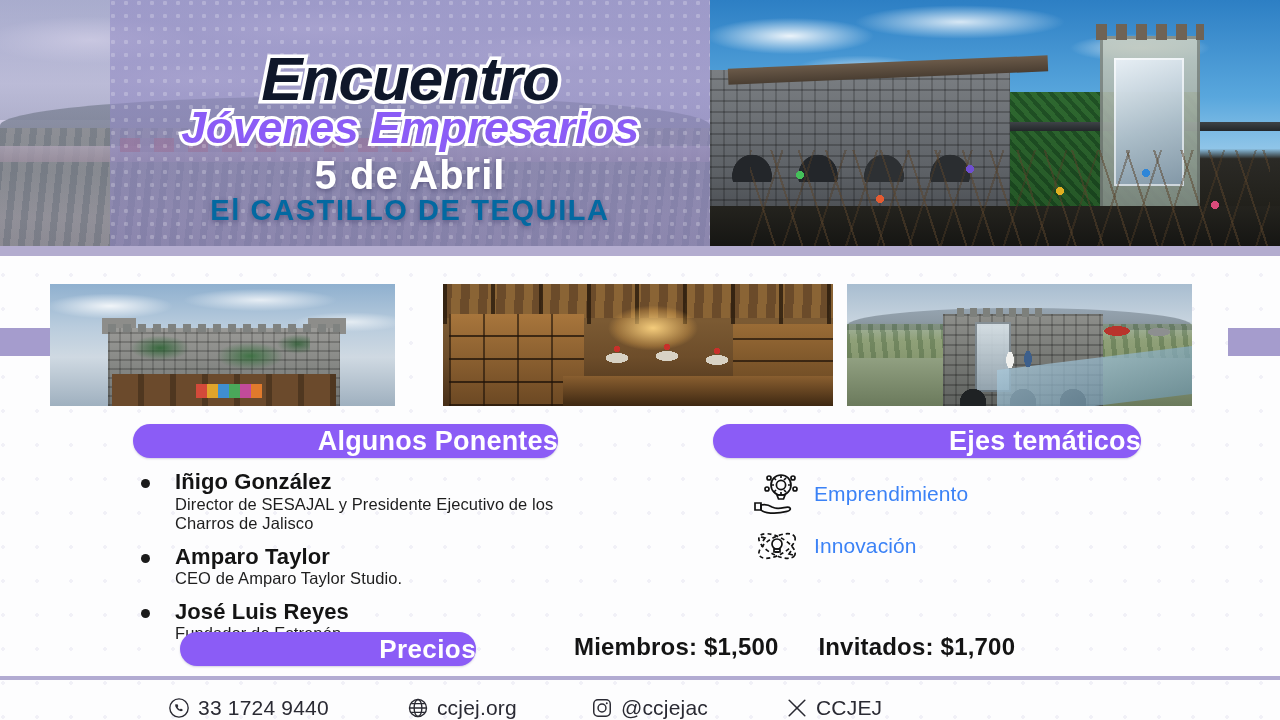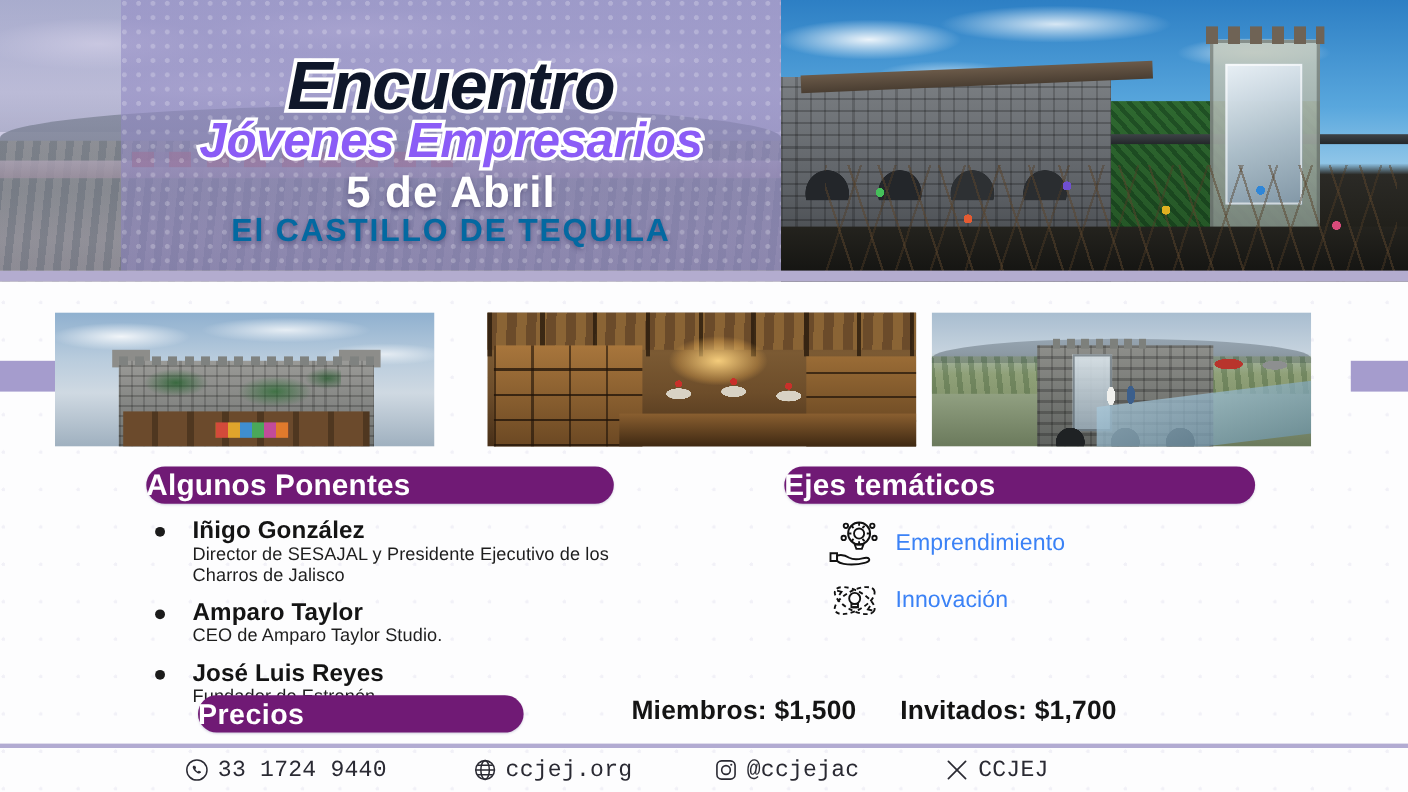--- a/index.html
+++ b/index.html
@@ -279,22 +279,22 @@
   .p3-arches{position:absolute;left:100px;top:86px;width:150px;height:36px;
     background:
       radial-gradient(ellipse 18px 18px at 26px 32px, #1f2224 72%, transparent 74%),
       radial-gradient(ellipse 18px 18px at 76px 32px, #24282a 72%, transparent 74%),
       radial-gradient(ellipse 18px 18px at 126px 32px, #1c1f21 72%, transparent 74%);}
 
   
   .content{position:absolute;left:0;top:418px;width:1280px;height:250px;z-index:3;}
 
   .pill{
-    display:inline-block;border-radius:26px;background:#701a75;
-    color:#ffffff;font-weight:bold;text-align:left;
+    display:inline-block;border-radius:26px;background:#8b5cf6;
+    color:#ffffff;font-weight:bold;text-align:right;
     box-shadow:0 1px 2px rgba(90,82,140,.25);
   }
   .pill-ponentes{position:absolute;left:133px;top:6px;width:425px;height:34px;
     line-height:34px;font-size:27px;letter-spacing:.2px;}
   .pill-ejes{position:absolute;left:713px;top:6px;width:428px;height:34px;
     line-height:34px;font-size:27px;letter-spacing:.2px;}
   .pill-precios{position:absolute;left:180px;top:214px;width:296px;height:34px;
     line-height:34px;font-size:26px;letter-spacing:.4px;}
 
   
@@ -318,21 +318,21 @@
     position:absolute;left:532px;top:215px;width:600px;
     font-size:24px;font-weight:bold;color:#141414;letter-spacing:.2px;white-space:nowrap;margin-left:42px;
   }
   .price-gap{display:inline-block;width:26px;}
 
   
   .footer{position:absolute;left:0;top:676px;width:1280px;height:44px;z-index:4;}
   .footer-rule{position:absolute;left:0;top:0;width:1280px;height:4px;background:#b2abd2;}
   .footer-items{
     position:absolute;left:0;top:4px;width:1280px;height:40px;
-    display:flex;align-items:center;font-family:Liberation Mono, monospace;
+    display:flex;align-items:flex-end;
   }
   .fi{display:flex;align-items:center;gap:8px;color:#2a2a33;font-size:21px;letter-spacing:.2px;}
   .fi-1{margin-left:168px;}
   .fi-2{margin-left:78px;}
   .fi-3{margin-left:74px;}
   .fi-4{margin-left:78px;}
   .fi svg{display:block;}
 </style>
 </head>
 <body>

